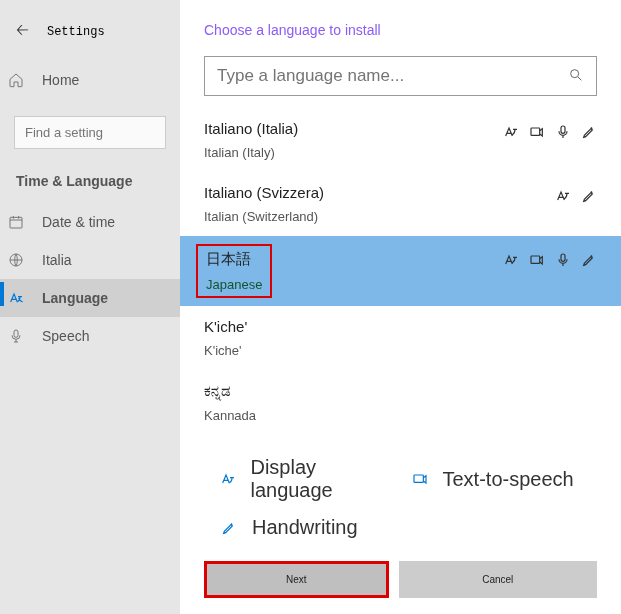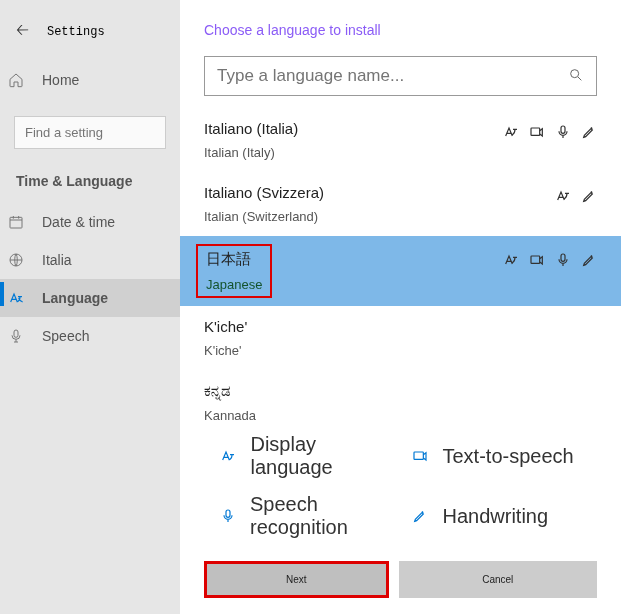--- a/index.html
+++ b/index.html
@@ -229,29 +229,20 @@
         <svg viewBox="0 0 24 24" fill="none" stroke="currentColor" stroke-width="1.8">
             <rect x="3" y="6" width="14" height="11" rx="1"></rect>
             <path d="M17 10l4-3v11l-4-3"></path>
           </svg>
       </span>
       <span>Text-to-speech</span>
     </div>
     <div class="legend-item">
       <span class="lic">
         <svg viewBox="0 0 24 24" fill="none" stroke="currentColor" stroke-width="1.8">
-            <rect x="9" y="3" width="6" height="11" rx="3"></rect>
-            <path d="M6 11a6 6 0 0012 0M12 17v4"></path>
-          </svg>
-      </span>
-      <span>Speech recognition</span>
-    </div>
-    <div class="legend-item">
-      <span class="lic">
-        <svg viewBox="0 0 24 24" fill="none" stroke="currentColor" stroke-width="1.8">
             <path d="M4 20l3-1 10-10-2-2L5 17l-1 3zM15 5l2 2"></path>
           </svg>
       </span>
       <span>Handwriting</span>
     </div>
   </div>
 
   <div class="buttons">
     <div class="btn-next-wrap">
       <button class="btn">Next</button>

